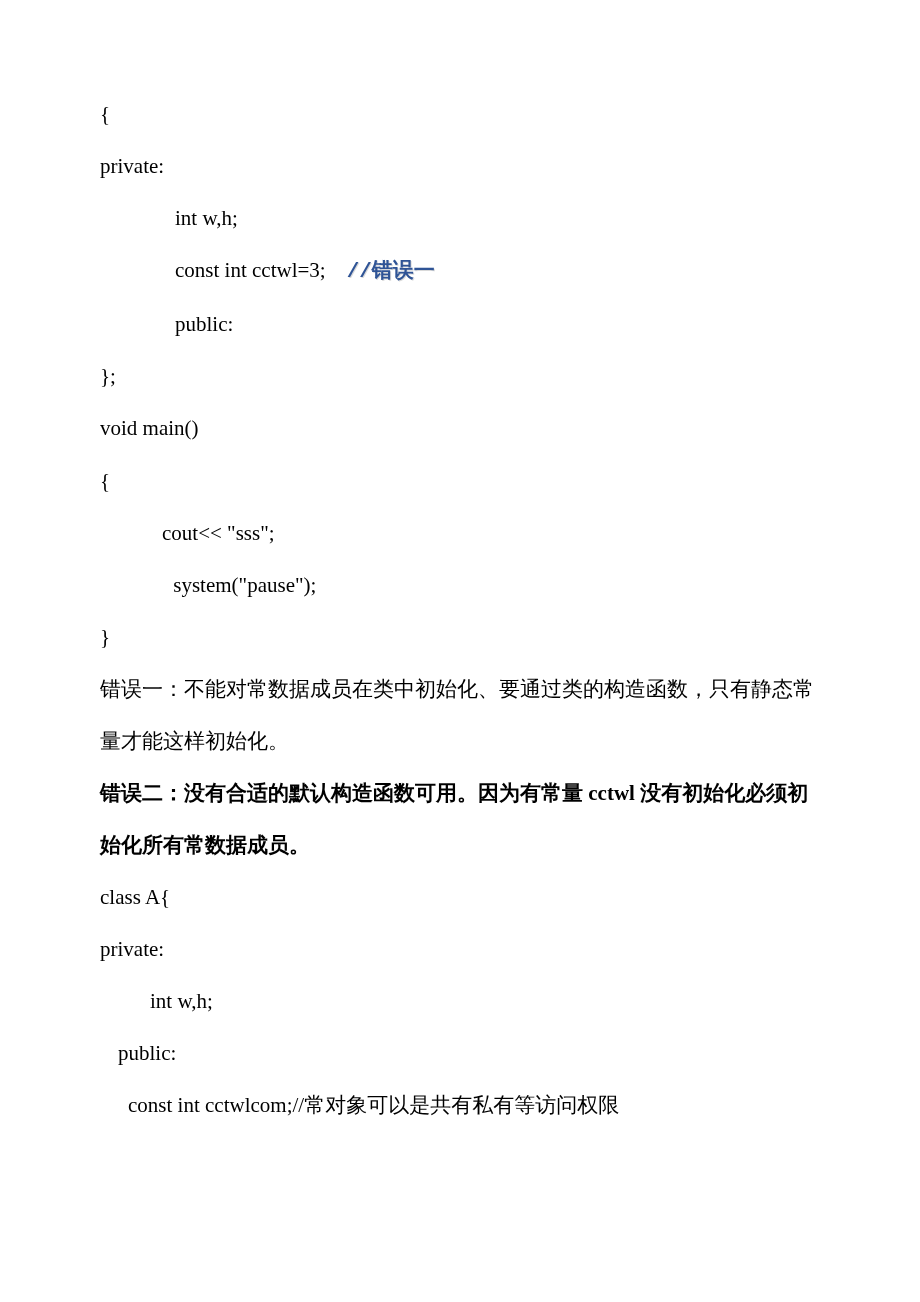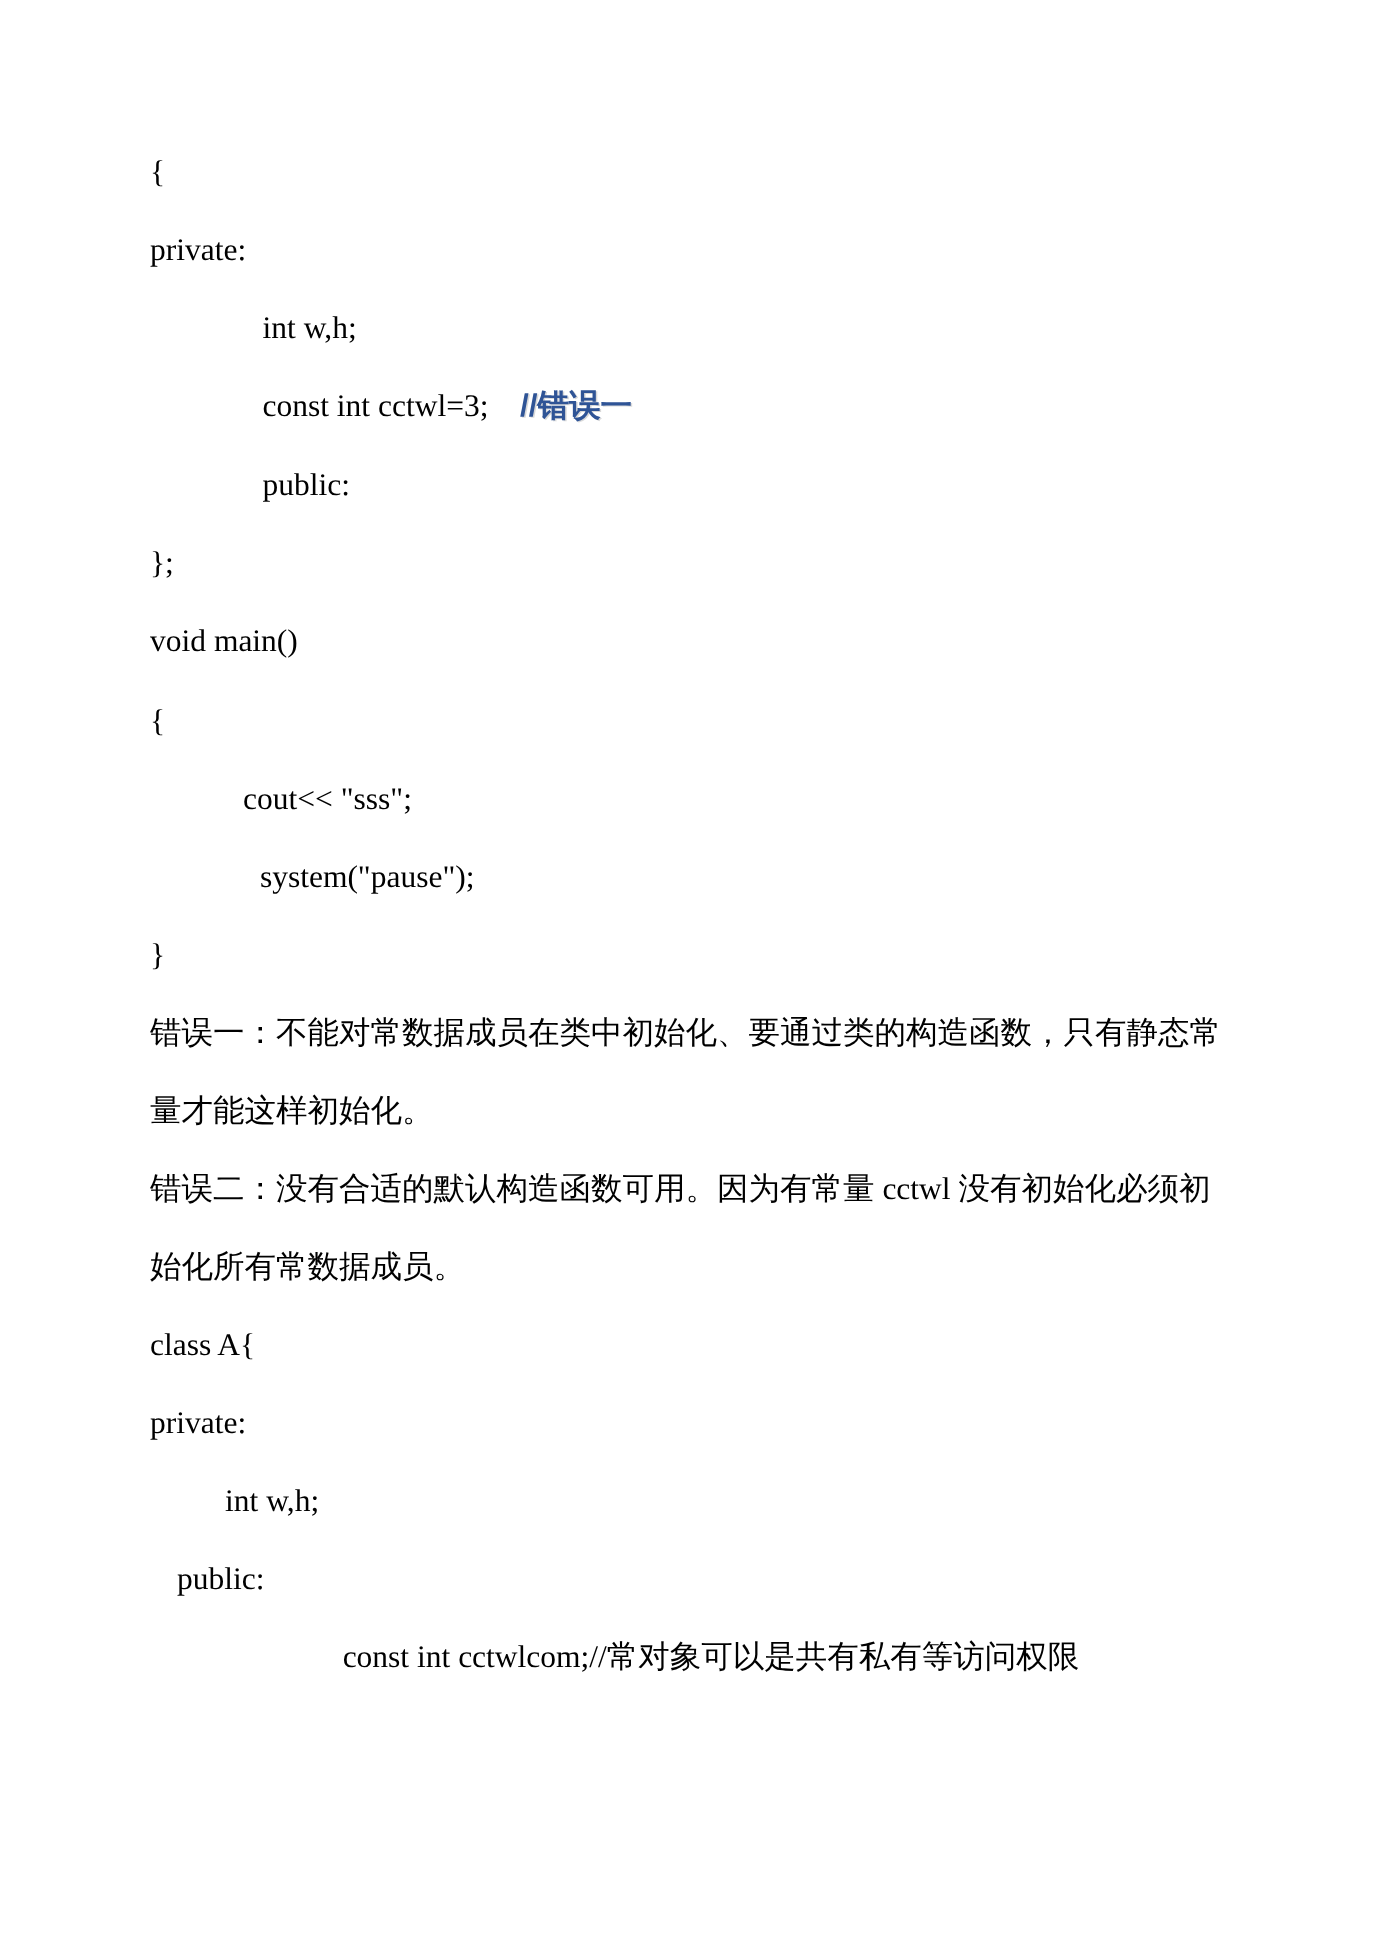--- a/index.html
+++ b/index.html
@@ -17,43 +17,43 @@
   .line {
     white-space: pre;
     margin: 0;
   }
   .indent1 { padding-left: 75px; }
   .indent-aa { padding-left: 70px; }
   .indent-cout { padding-left: 62px; }
   .indent-sys { padding-left: 68px; }
   .indent2 { padding-left: 50px; }
   .indent3 { padding-left: 18px; }
-  .indent4 { padding-left: 28px; text-align: center; }
+  .indent4 { padding-left: 28px; }
   .comment-blue {
     color: #2f5496;
-    font-family: Liberation Sans, sans-serif;
+    font-family: Liberation Mono, monospace;
     font-weight: bold;
     text-shadow: 1px 1px 0 rgba(0,0,0,0.15);
   }
 </style>
 </head>
 <body>
 
 <div class="page">
   <p class="line">{</p>
   <p class="line">private:</p>
   <p class="line indent1">int w,h;</p>
   <p class="line indent1"><span>const int cctwl=3;    </span><span class="comment-blue">//错误一</span></p>
   <p class="line indent1">public:</p>
   <p class="line">};</p>
   <p class="line">void main()</p>
   <p class="line">{</p>
   <p class="line indent-cout">cout&lt;&lt; "sss";</p>
   <p class="line indent-sys"> system("pause");</p>
   <p class="line">}</p>
   <div class="line" style="white-space:normal;">错误一：不能对常数据成员在类中初始化、要通过类的构造函数，只有静态常量才能这样初始化。</div>
-  <div class="line" style="white-space:normal;">错误二：没有合适的默认构造函数可用。因为有常量 cctwl 没有初始化必须初始化所有常数据成员。</div>
+  <div class="line" style="white-space:normal;font-weight:bold;">错误二：没有合适的默认构造函数可用。因为有常量 cctwl 没有初始化必须初始化所有常数据成员。</div>
   <p class="line">class A{</p>
   <p class="line">private:</p>
   <p class="line indent2">int w,h;</p>
   <p class="line indent3">public:</p>
   <p class="line indent4">const int cctwlcom;//常对象可以是共有私有等访问权限</p>
 </div>
 
 </body></html>

